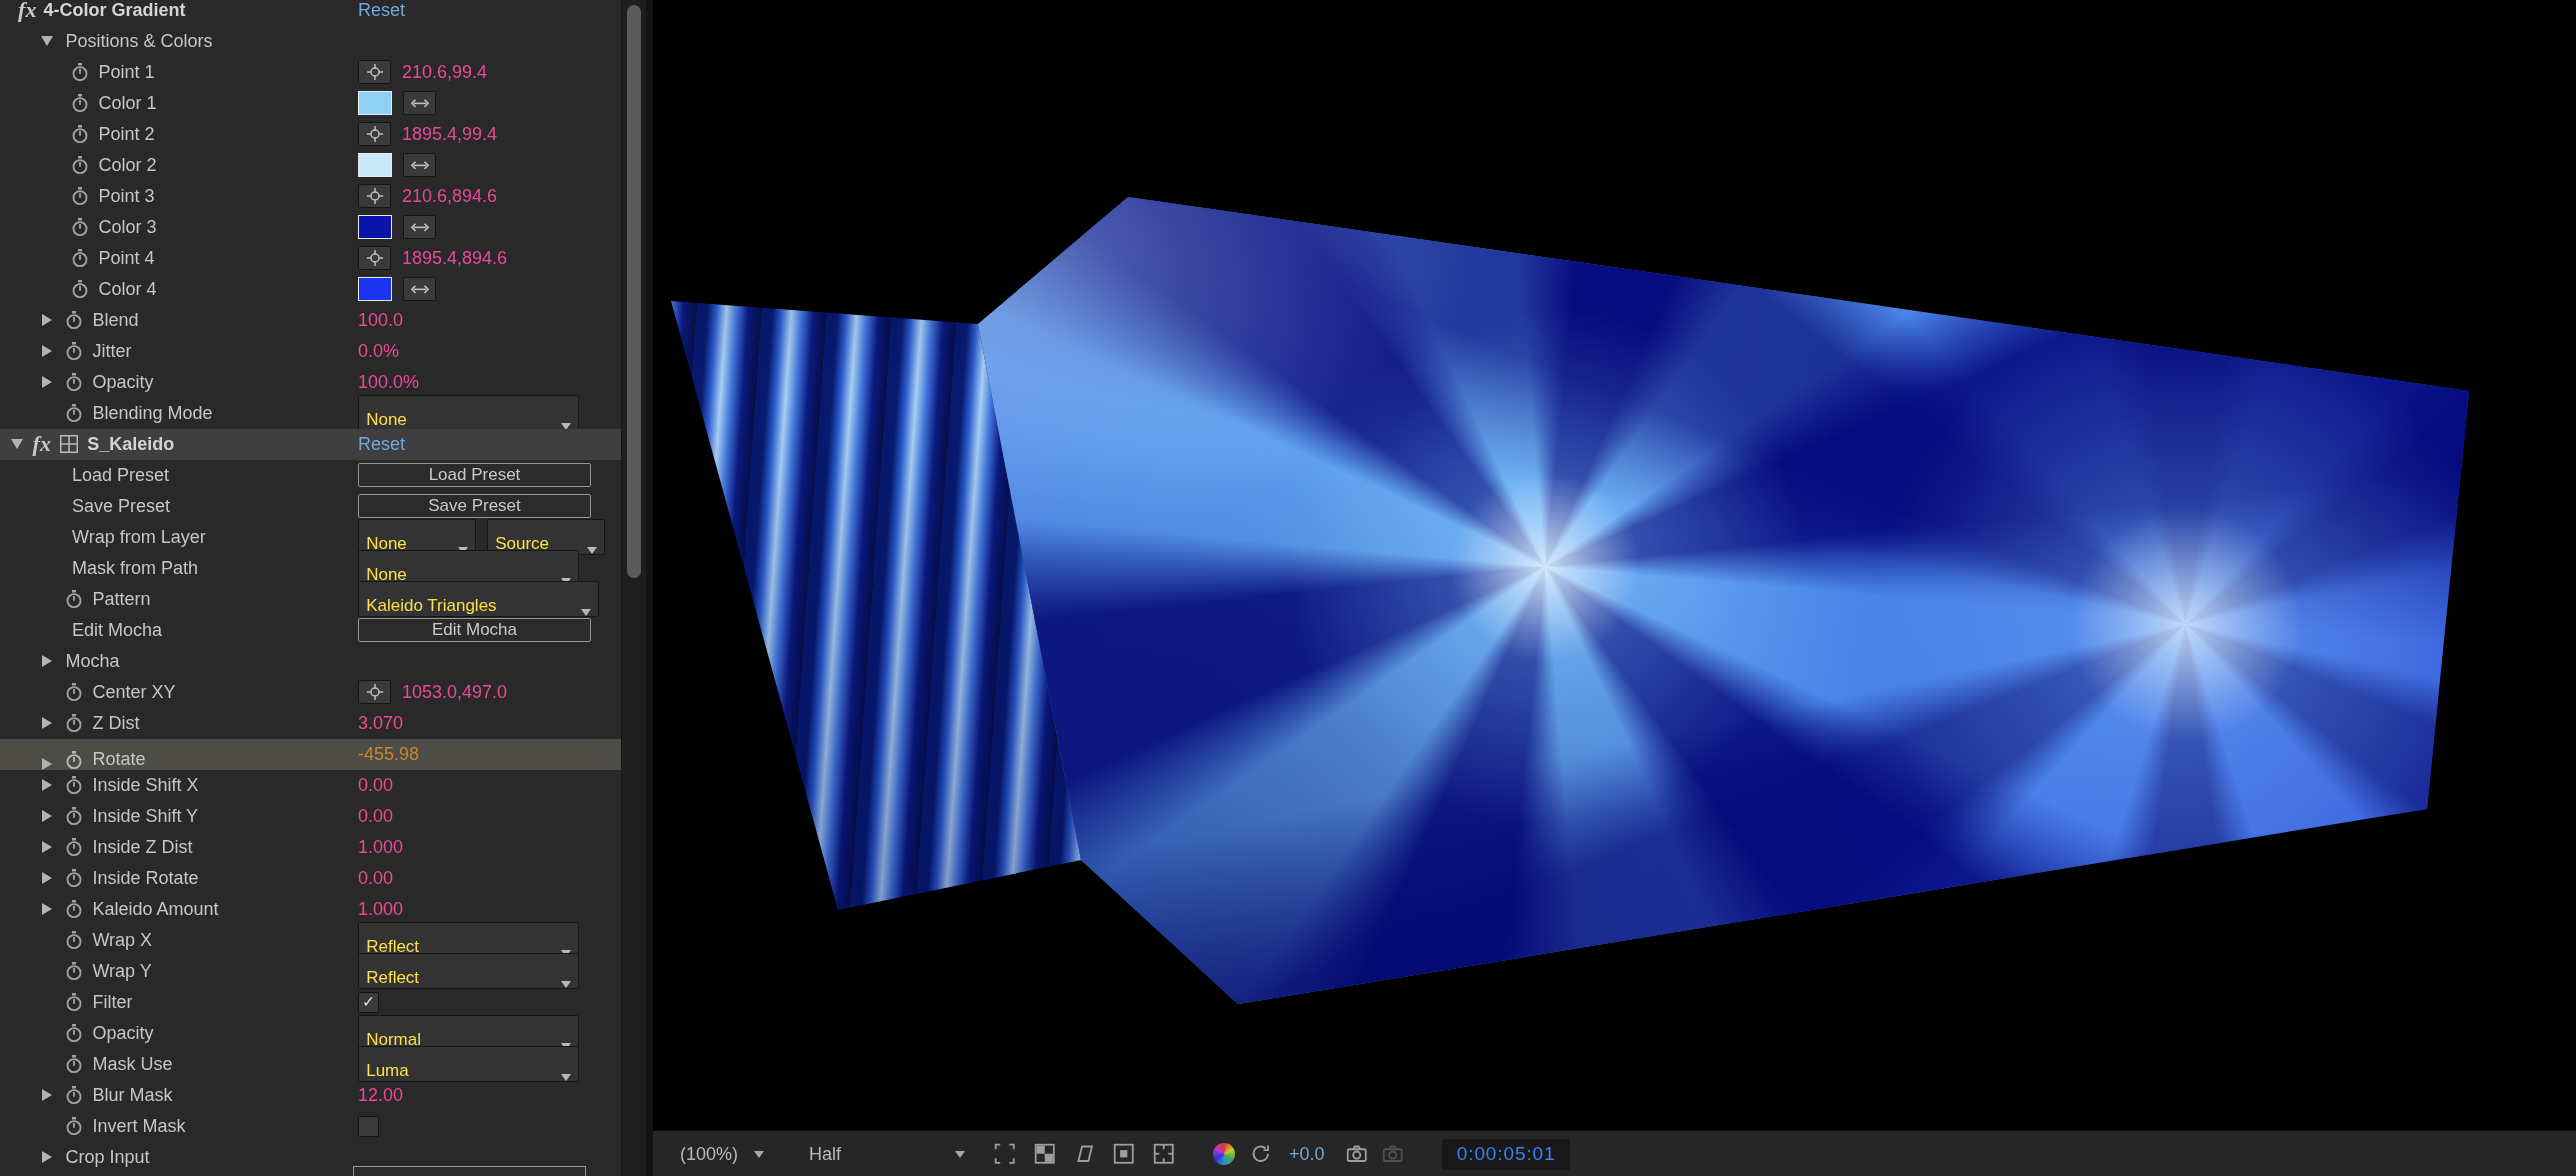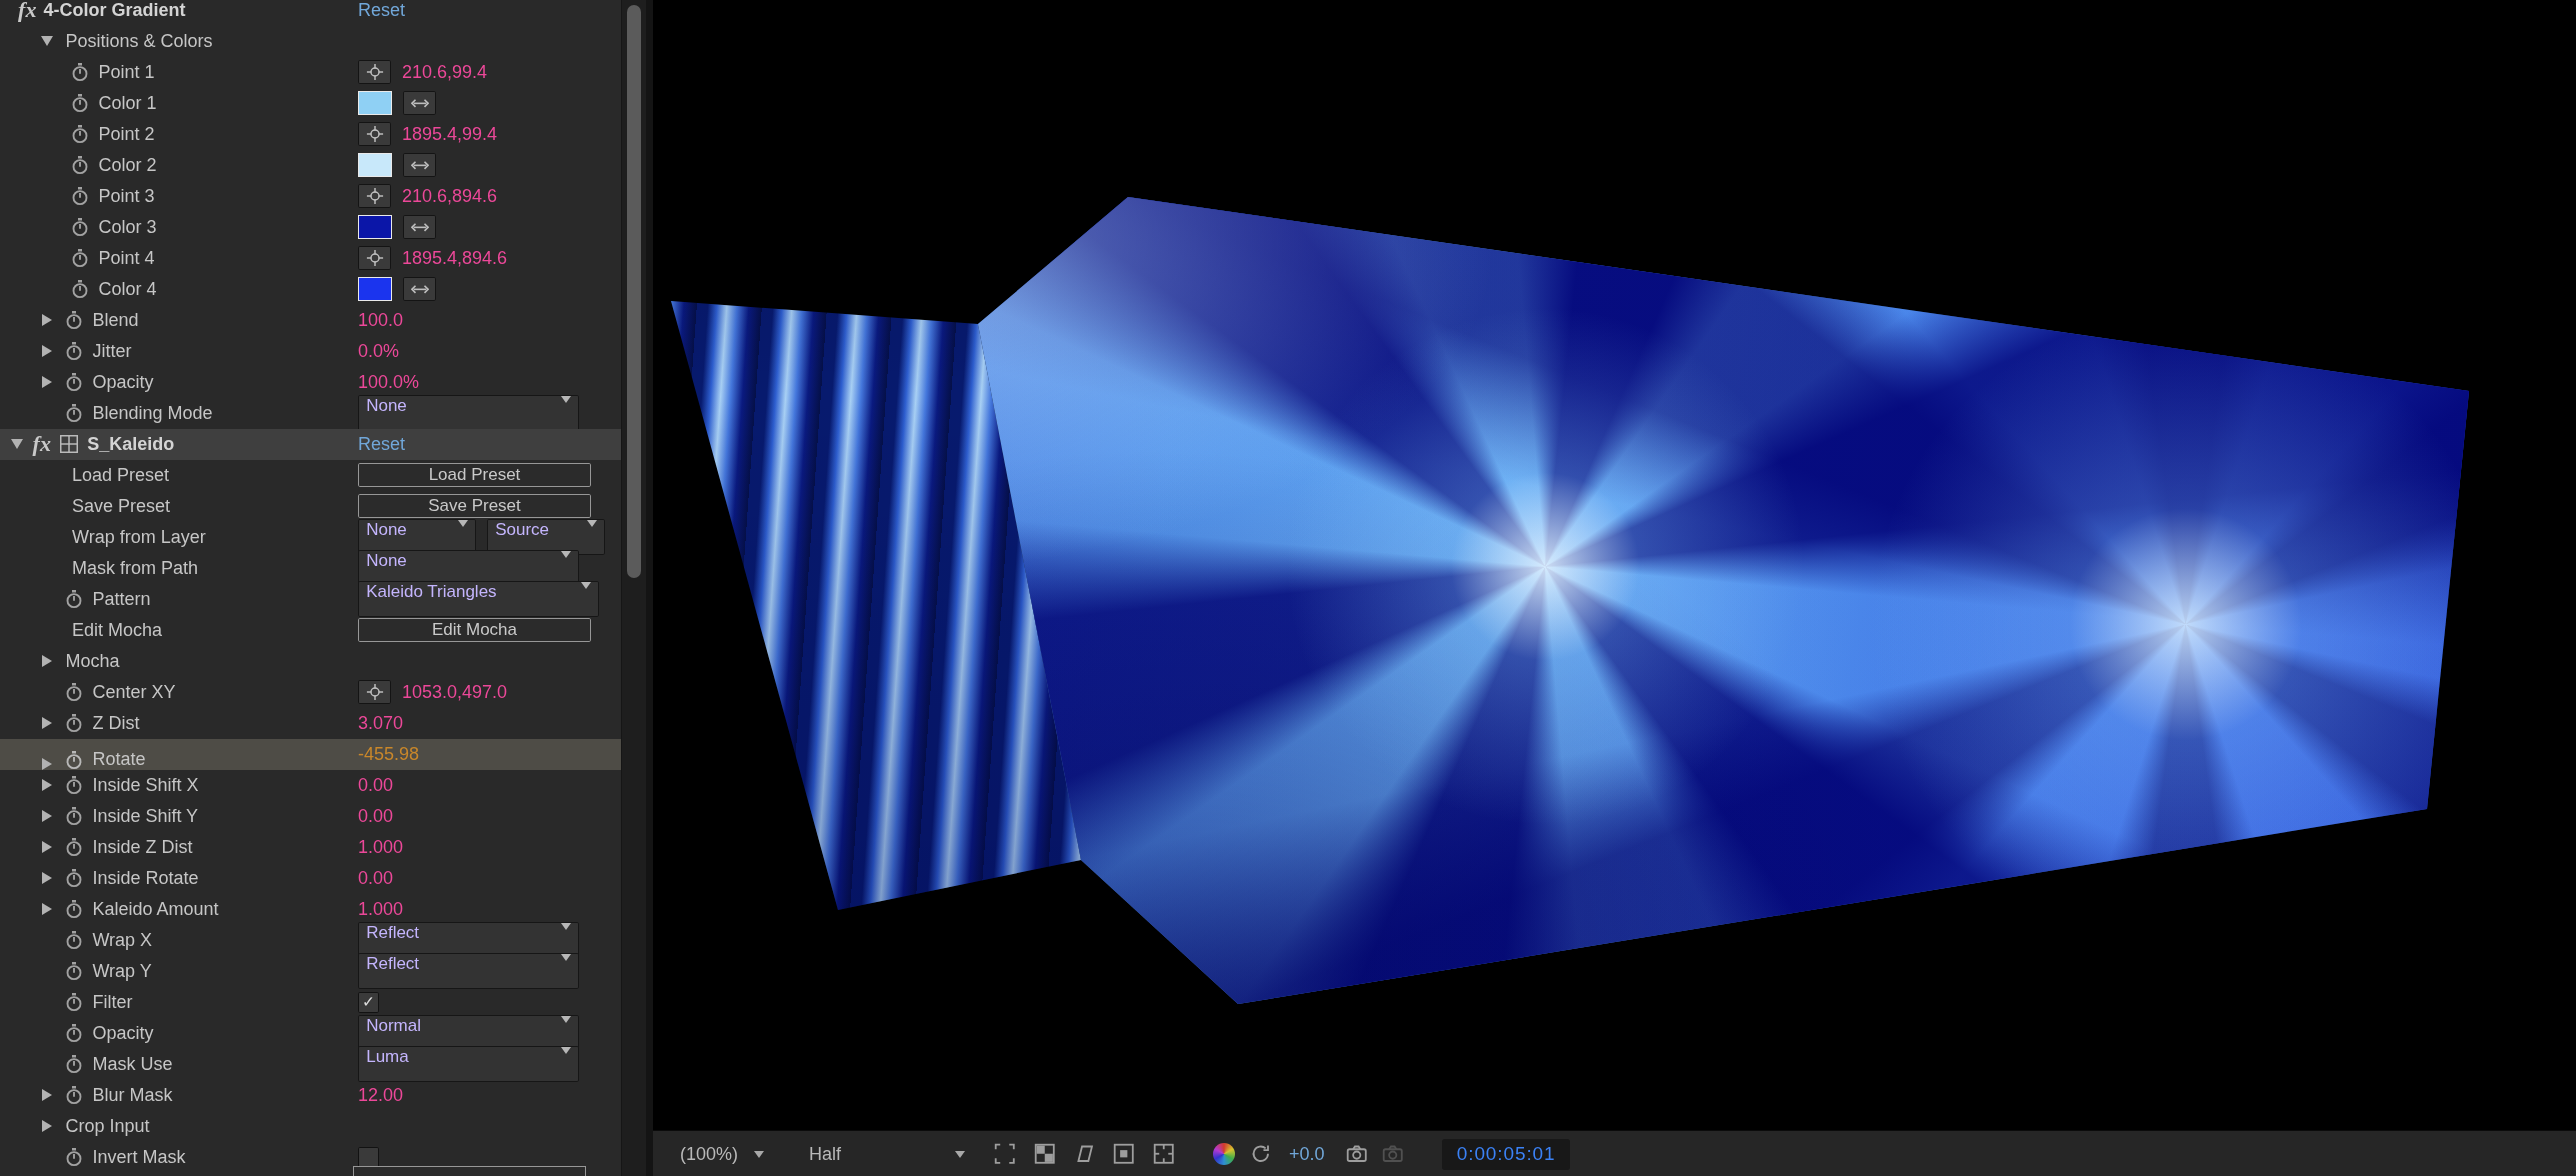--- a/index.html
+++ b/index.html
@@ -26,21 +26,21 @@
   .fx{font-family:"Liberation Serif",serif;font-style:italic;font-weight:700;font-size:22px;
       color:#c9c9c9;margin:0 7.2px 0 5.4px;}
   .effname{font-weight:700;color:#d4d4d4;}
   .plugicon{margin-right:7.2px;display:flex;}
   .grouplabel{margin-left:5.4px;}
   .value-area{position:absolute;left:358px;top:0;height:31px;display:flex;align-items:center;gap:11px;}
   .val{color:#ec4899;}
   .val.mod{color:#c9872a;}
   .reset{color:#71a7d9;}
   .dd{height:36px;background:#333333;border:0.9px solid #161616;border-radius:1.8px;display:flex;
-      align-items:flex-start;justify-content:space-between;padding:0 7.2px;color:#c4b5fd;font-size:17px;
+      align-items:flex-end;justify-content:space-between;padding:0 7.2px;color:#fde047;font-size:17px;
       box-sizing:border-box;}
   .dd .arr{width:0;height:0;border-left:5.4px solid transparent;border-right:5.4px solid transparent;
            border-top:7.2px solid #b7b7b7;margin-left:9px;flex:none;}
   .dd.w{width:221px;}
   .dd.n{width:118px;}
   .dd.p{width:241px;}
   .btn{width:233px;height:24.4px;background:#2b2b2b;border:0.9px solid #979797;border-radius:1.8px;
        color:#c9c9c9;font-size:17px;display:flex;align-items:center;justify-content:center;
        box-sizing:border-box;}
   .xhair{width:33px;height:24.4px;background:#3a3a3a;border:0.9px solid #141414;border-radius:1.8px;
@@ -695,39 +695,39 @@
               <line x1="8" y1="9.3" x2="8" y2="5.6" stroke="#a2a2a2" stroke-width="1.5"></line>
             </svg>
         </span>
         <span class="label">Blur Mask</span>
         <div class="value-area">
             <span class="val">12.00</span>
           </div>
       </div>
 
       <div class="row">
+        <span class="slot-chev"></span>
+        <span class="slot-sw">
+          <svg width="20" height="20" viewBox="0 0 16 16">
+              <circle cx="8" cy="9.3" r="5.2" fill="none" stroke="#a2a2a2" stroke-width="1.5"></circle>
+              <rect x="6.4" y="0.8" width="3.2" height="2" fill="#a2a2a2"></rect>
+              <line x1="8" y1="9.3" x2="8" y2="5.6" stroke="#a2a2a2" stroke-width="1.5"></line>
+            </svg>
+        </span>
+        <span class="label">Invert Mask</span>
+        <div class="value-area">
+          <span class="checkbox"></span>
+        </div>
+      </div>
+
+      <div class="row">
         <span class="slot-chev">
             <span class="chev-r"></span>
           </span>
         <span class="label grouplabel">Crop Input</span>
-      </div>
-
-      <div class="row">
-        <span class="slot-chev"></span>
-        <span class="slot-sw">
-          <svg width="20" height="20" viewBox="0 0 16 16">
-              <circle cx="8" cy="9.3" r="5.2" fill="none" stroke="#a2a2a2" stroke-width="1.5"></circle>
-              <rect x="6.4" y="0.8" width="3.2" height="2" fill="#a2a2a2"></rect>
-              <line x1="8" y1="9.3" x2="8" y2="5.6" stroke="#a2a2a2" stroke-width="1.5"></line>
-            </svg>
-        </span>
-        <span class="label">Invert Mask</span>
-        <div class="value-area">
-          <span class="checkbox"></span>
-        </div>
       </div>
 
     </div>
 
     <div class="cutoff-btn"></div>
 
     <div class="sb">
       <div class="sb-thumb"></div>
     </div>
   </div>

